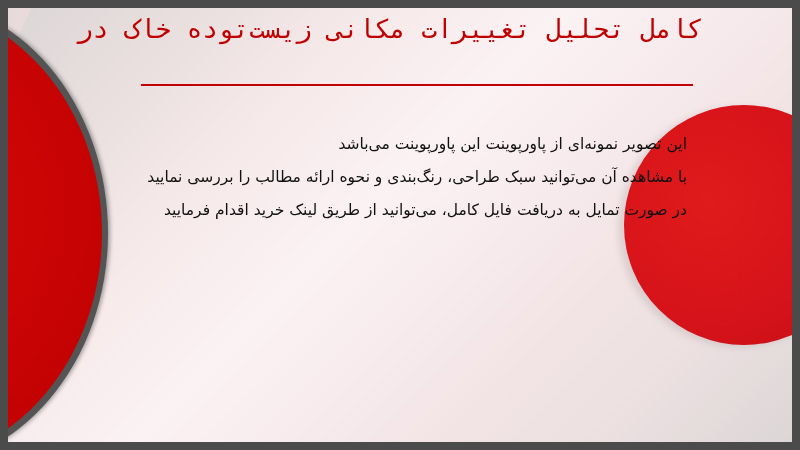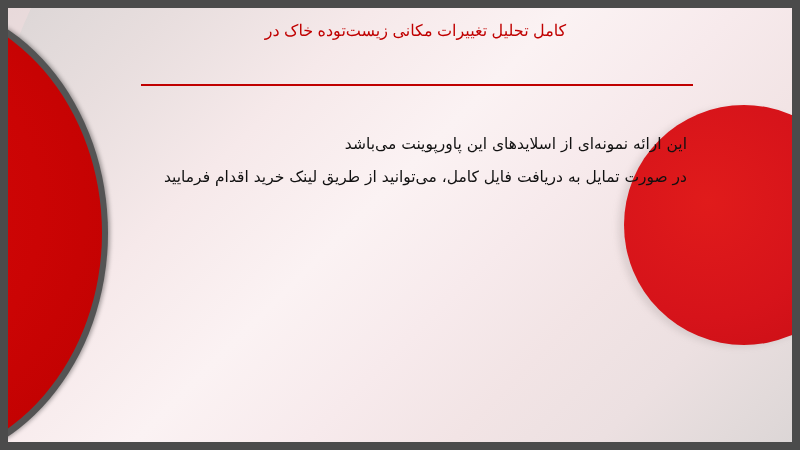--- a/index.html
+++ b/index.html
@@ -104,24 +104,24 @@
     position: absolute;
     left: 120px;
     top: 6px;
     width: 575px;
     text-align: center;
     direction: rtl;
     z-index: 6;
   }
   .title-line {
     color: #c00000;
-    font-size: 16px;
+    font-size: 26px;
     line-height: 34px;
     white-space: nowrap;
-    font-family: Liberation Sans, sans-serif;
+    font-family: Liberation Mono, monospace;
   }
   .title-rule {
     position: absolute;
     left: 133px;
     top: 76px;
     width: 552px;
     height: 2px;
     background: #c00000;
     z-index: 6;
   }
@@ -168,18 +168,19 @@
 
     <div class="right-circle-shadow"></div>
     <div class="right-circle"></div>
 
     <div class="title-block">
       <div class="title-line">کامل تحلیل تغییرات مکانی زیست‌توده خاک در</div>
     </div>
     <div class="title-rule"></div>
 
     <div class="body-block">
-      <div class="body-line">این ارائه نمونه‌ای از اسلایدهای این پاورپوینت می‌باشد</div>
+      <div class="body-line">این تصویر نمونه‌ای از پاورپوینت این پاورپوینت می‌باشد</div>
+      <div class="body-line">با مشاهده آن می‌توانید سبک طراحی، رنگ‌بندی و نحوه ارائه مطالب را بررسی نمایید</div>
       <div class="body-line">در صورت تمایل به دریافت فایل کامل، می‌توانید از طریق لینک خرید اقدام فرمایید</div>
     </div>
 
   </div>
 </div>
 
 </body></html>

